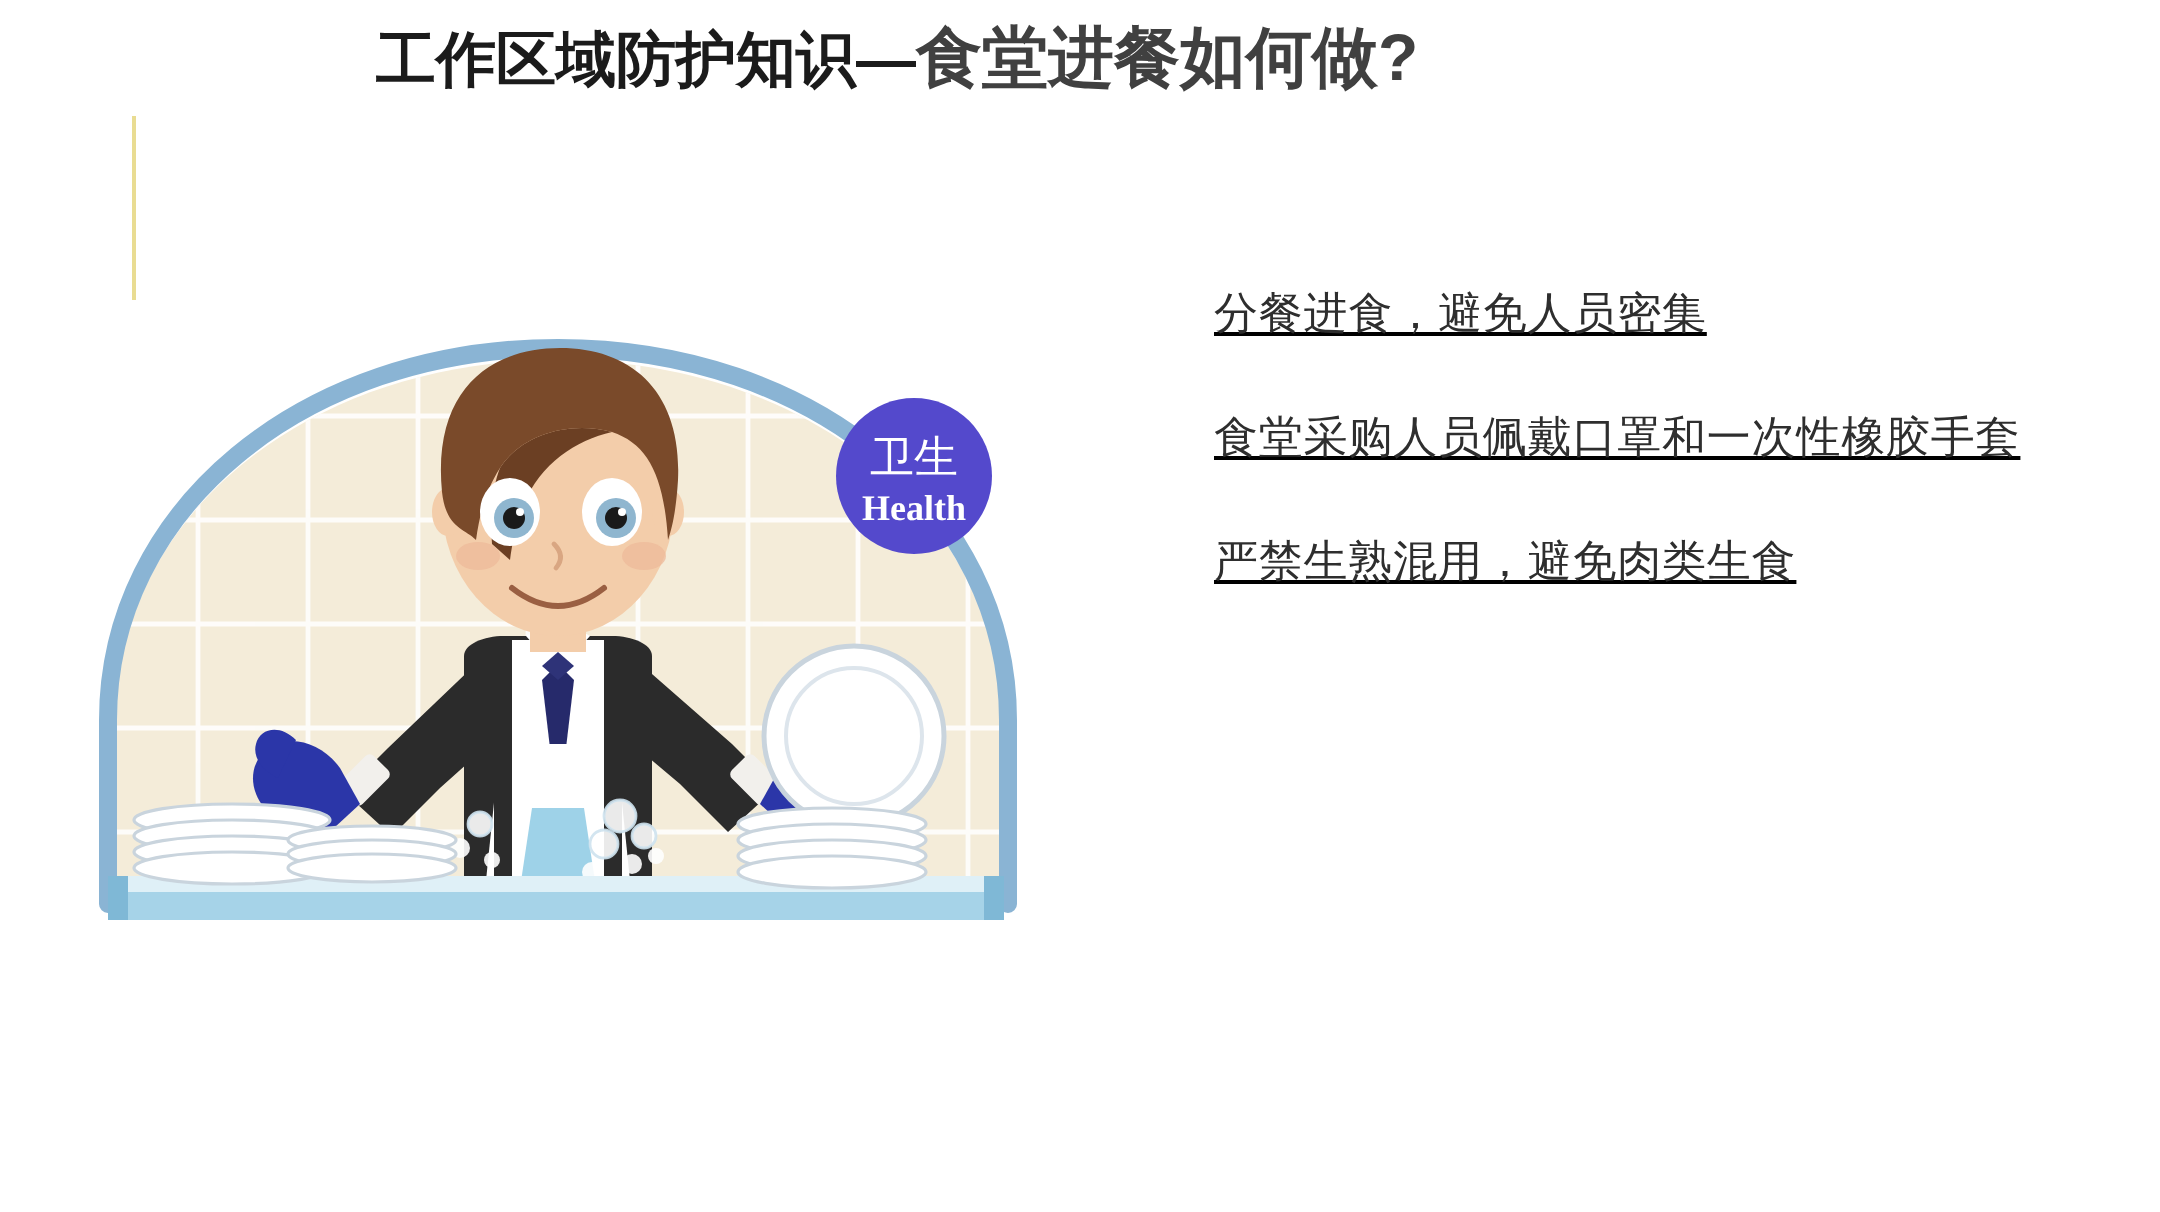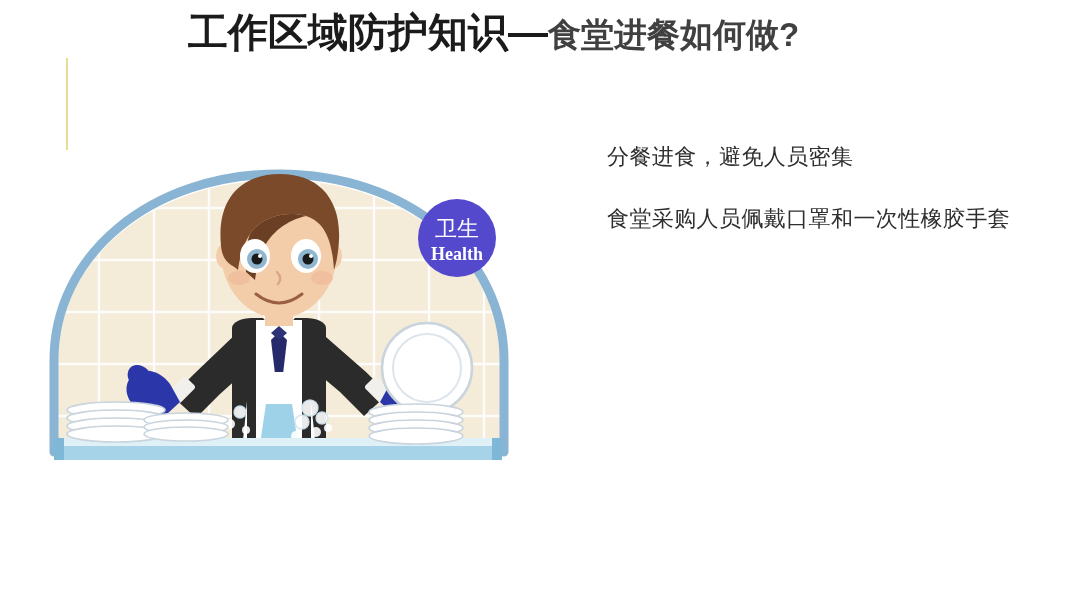--- a/index.html
+++ b/index.html
@@ -17,21 +17,21 @@
 
   
   #slide-title {
     position: absolute;
     left: 188px;
     top: 12px;
     white-space: nowrap;
     line-height: 1;
   }
   #slide-title .title-main {
-    font-size: 40px;
+    font-size: 30px;
     font-weight: 700;
     color: #1b1b1b;
     letter-spacing: 0px;
     vertical-align: baseline;
   }
   #slide-title .title-accent {
     font-size: 33px;
     font-weight: 700;
     color: #404040;
     vertical-align: baseline;
@@ -57,20 +57,21 @@
     height: 300px;
   }
   #illustration svg { display: block; }
 
   
   #body-text {
     position: absolute;
     left: 607px;
     top: 146px;
     width: 465px;
+    text-decoration: underline;
   }
   #body-text .line {
     font-size: 22px;
     color: #2e2e2e;
     line-height: 1;
     margin-bottom: 40px;
     white-space: nowrap;
     letter-spacing: 0.4px;
     font-weight: 400;
   }
@@ -236,13 +237,14 @@
     <circle cx="413" cy="78" r="39" fill="#5449cc"></circle>
     <text x="413" y="76" text-anchor="middle" font-family="&quot;Liberation Sans&quot;, sans-serif" font-size="22" fill="#ffffff">卫生</text>
     <text x="413" y="100" text-anchor="middle" font-family="&quot;Liberation Serif&quot;, serif" font-size="18" font-weight="700" fill="#ffffff">Health</text>
   </g>
 </svg>
 </div>
 
 <div id="body-text">
   <div class="line">分餐进食，避免人员密集</div>
   <div class="line">食堂采购人员佩戴口罩和一次性橡胶手套</div>
+  <div class="line">严禁生熟混用，避免肉类生食</div>
 </div>
 
 </body></html>

